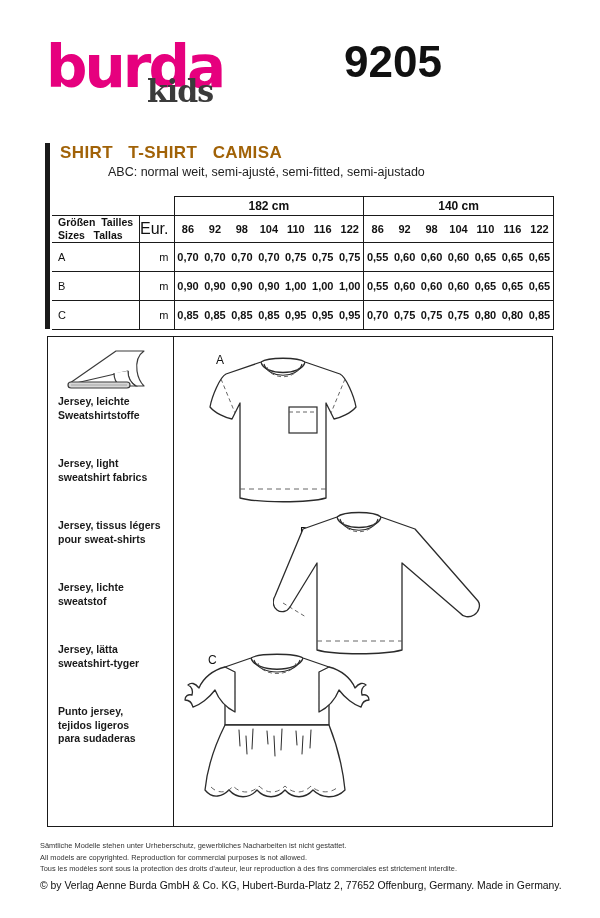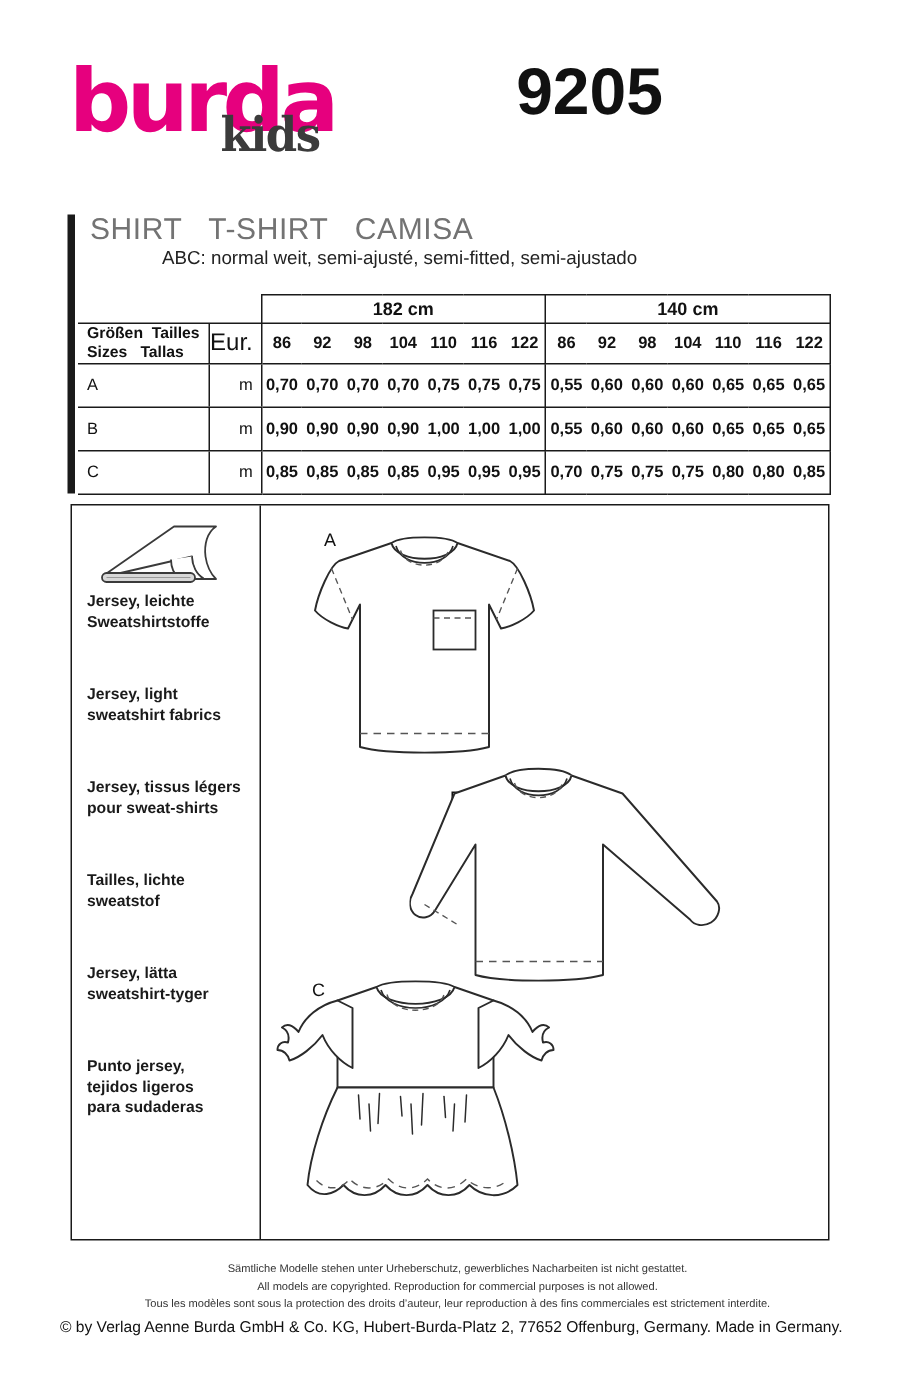--- a/index.html
+++ b/index.html
@@ -67,24 +67,24 @@
     background: #1a1a1a;
   }
 
   
   .title-block {
     position: absolute;
     left: 60px; top: 143px;
     width: 500px;
   }
   .title-main {
-    font-size: 20px;
-    font-weight: 400;
+    font-size: 17px;
+    font-weight: 700;
     letter-spacing: 0.4px;
-    color: #737373;
+    color: #a16207;
     line-height: 20px;
     white-space: pre;
   }
   .title-sub {
     margin-top: 2px;
     font-size: 12.5px;
     color: #222222;
     line-height: 15px;
   }
   .title-sub b { font-weight: 400; margin-left: 48px; }
@@ -213,21 +213,20 @@
   .footer {
     position: absolute;
     left: 40px; top: 840px;
     width: 530px;
   }
   .footer-line {
     font-size: 7.4px;
     line-height: 11.6px;
     color: #333333;
     white-space: nowrap;
-    text-align: center;
   }
   .footer-copy {
     margin-top: 4px;
     font-size: 10.4px;
     line-height: 14px;
     color: #111111;
     white-space: nowrap;
   }
 </style>
 </head>
@@ -348,21 +347,21 @@
     <line x1="13" y1="40" x2="69" y2="40" stroke="#9a9a9a" stroke-width="0.8"></line>
   </svg>
 
   <div class="fabric-list">
     <div class="fabric-item">Jersey, leichte
 Sweatshirtstoffe</div>
     <div class="fabric-item">Jersey, light
 sweatshirt fabrics</div>
     <div class="fabric-item">Jersey, tissus légers
 pour sweat-shirts</div>
-    <div class="fabric-item">Tailles, lichte
+    <div class="fabric-item">Jersey, lichte
 sweatstof</div>
     <div class="fabric-item">Jersey, lätta
 sweatshirt-tyger</div>
     <div class="fabric-item">Punto jersey,
 tejidos ligeros
 para sudaderas</div>
   </div>
 
 
   <div class="fig-label lab-a">A</div>

